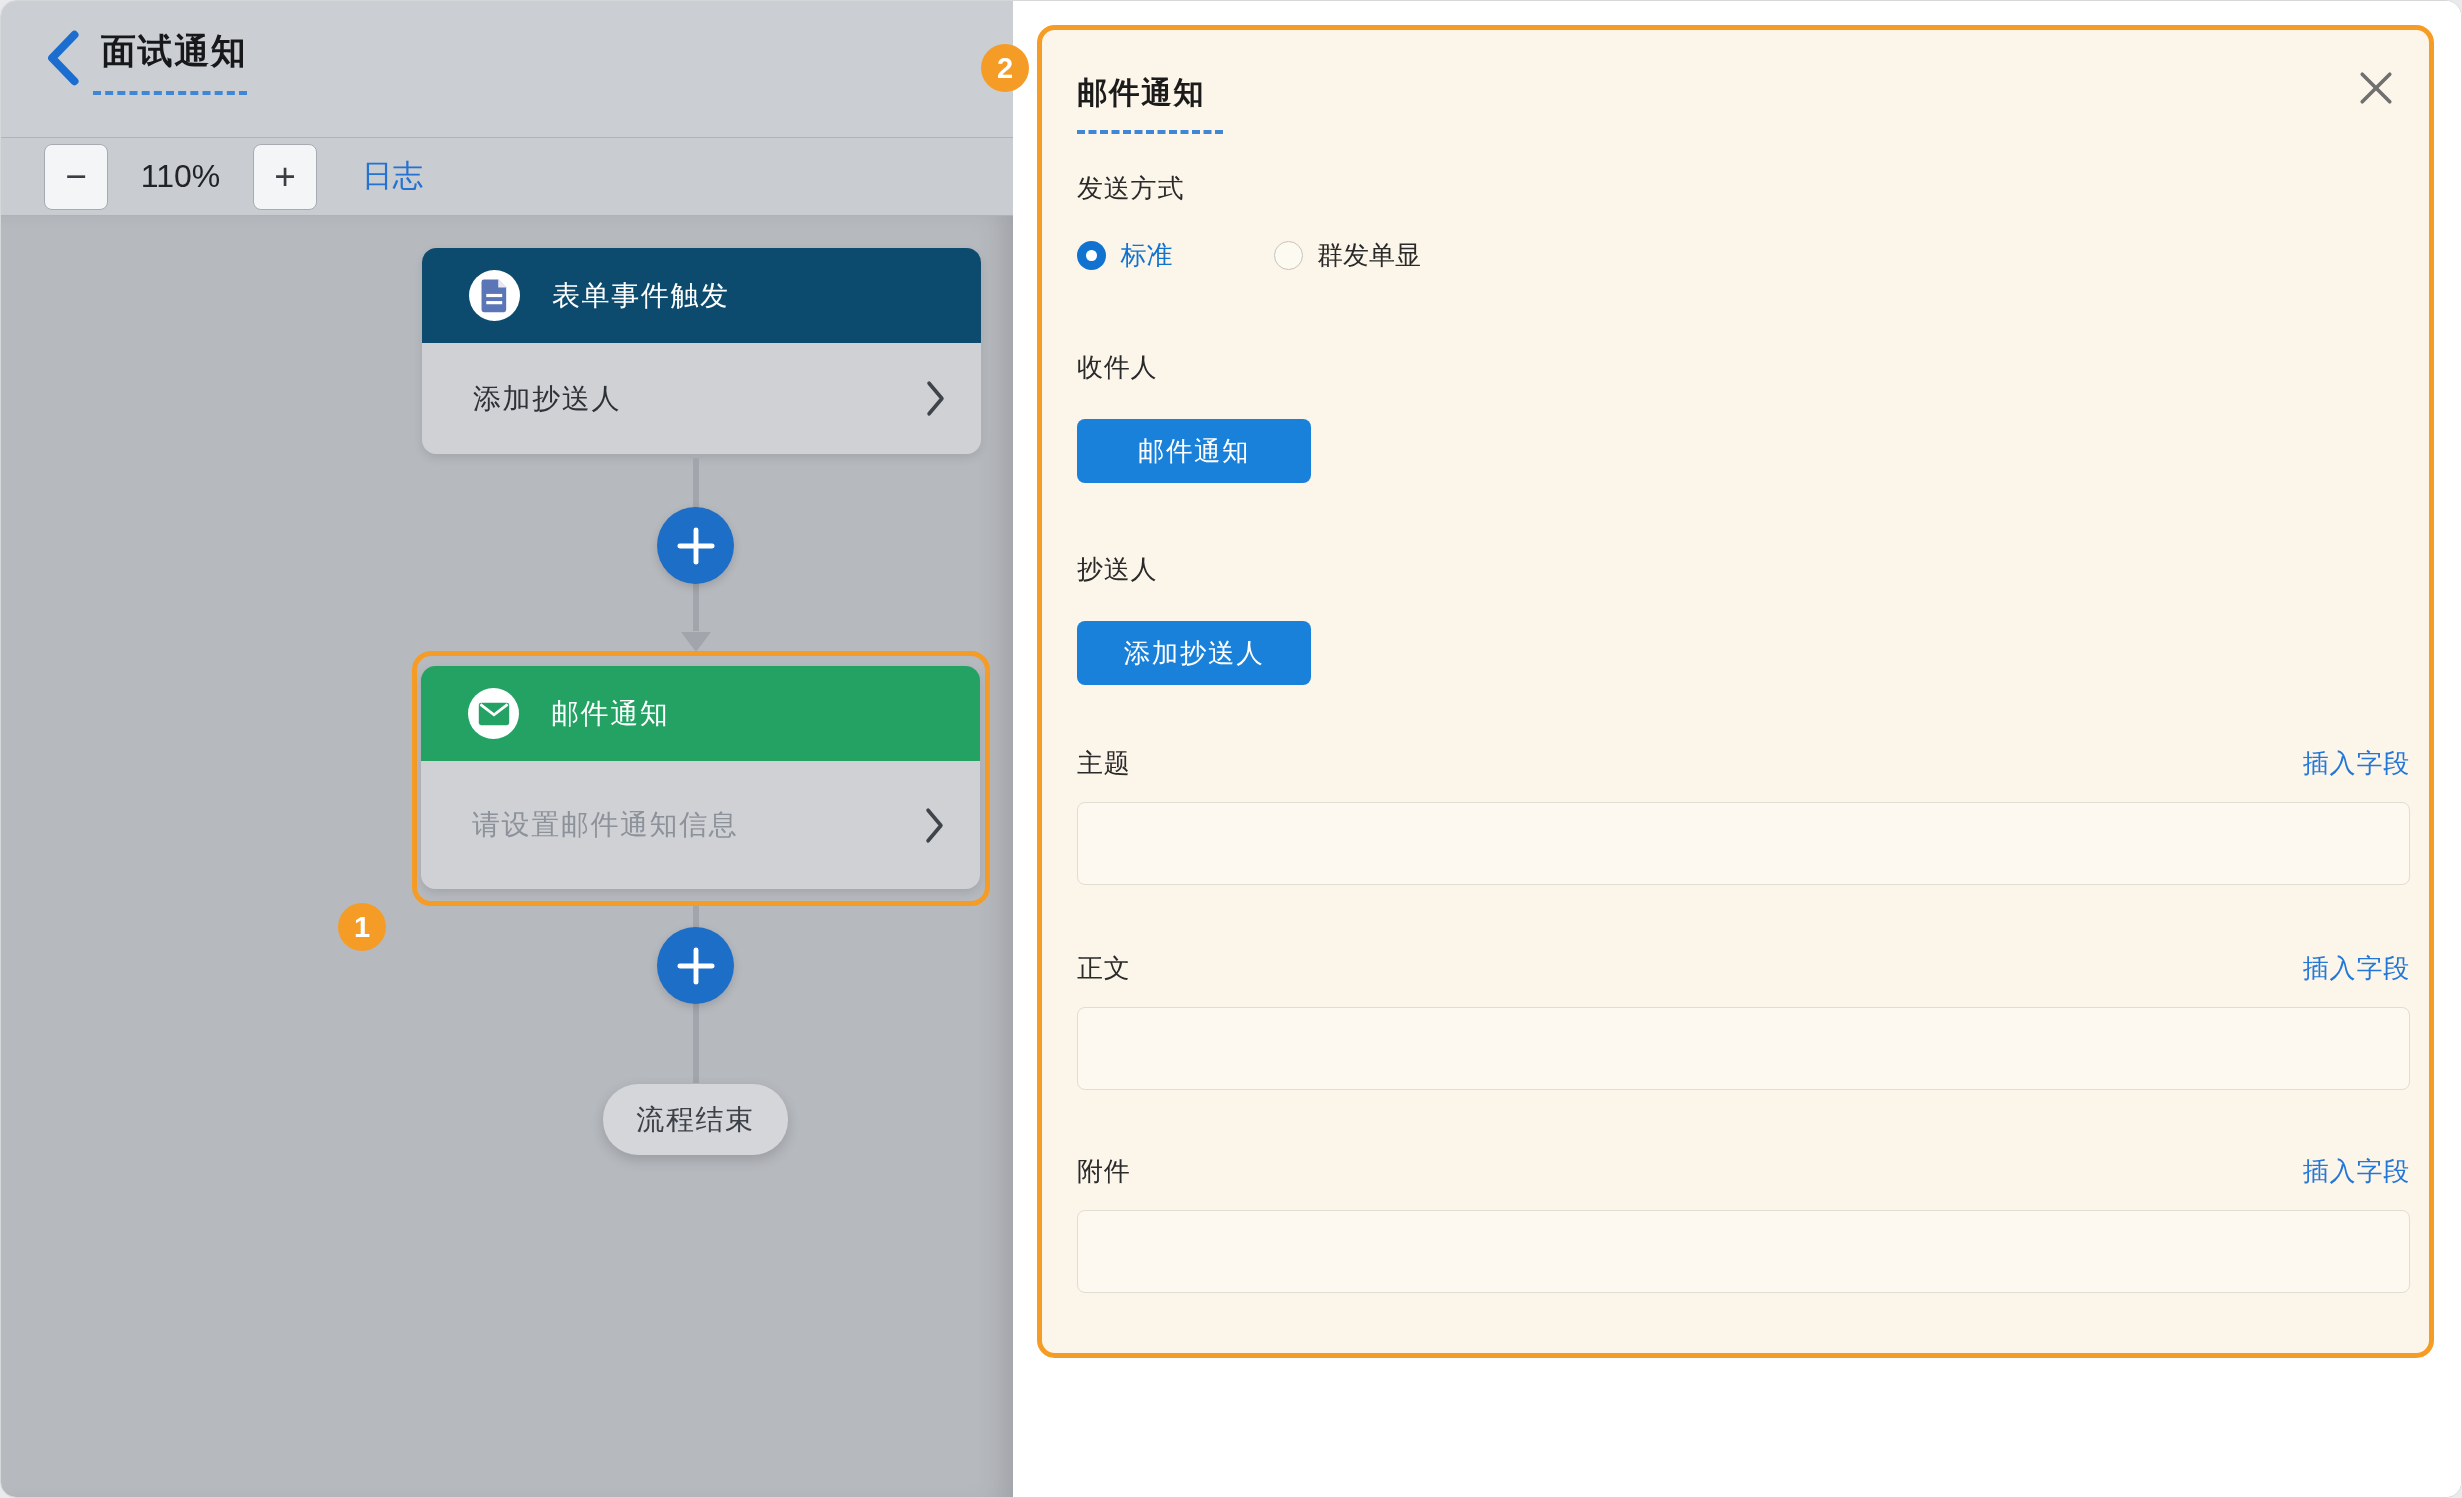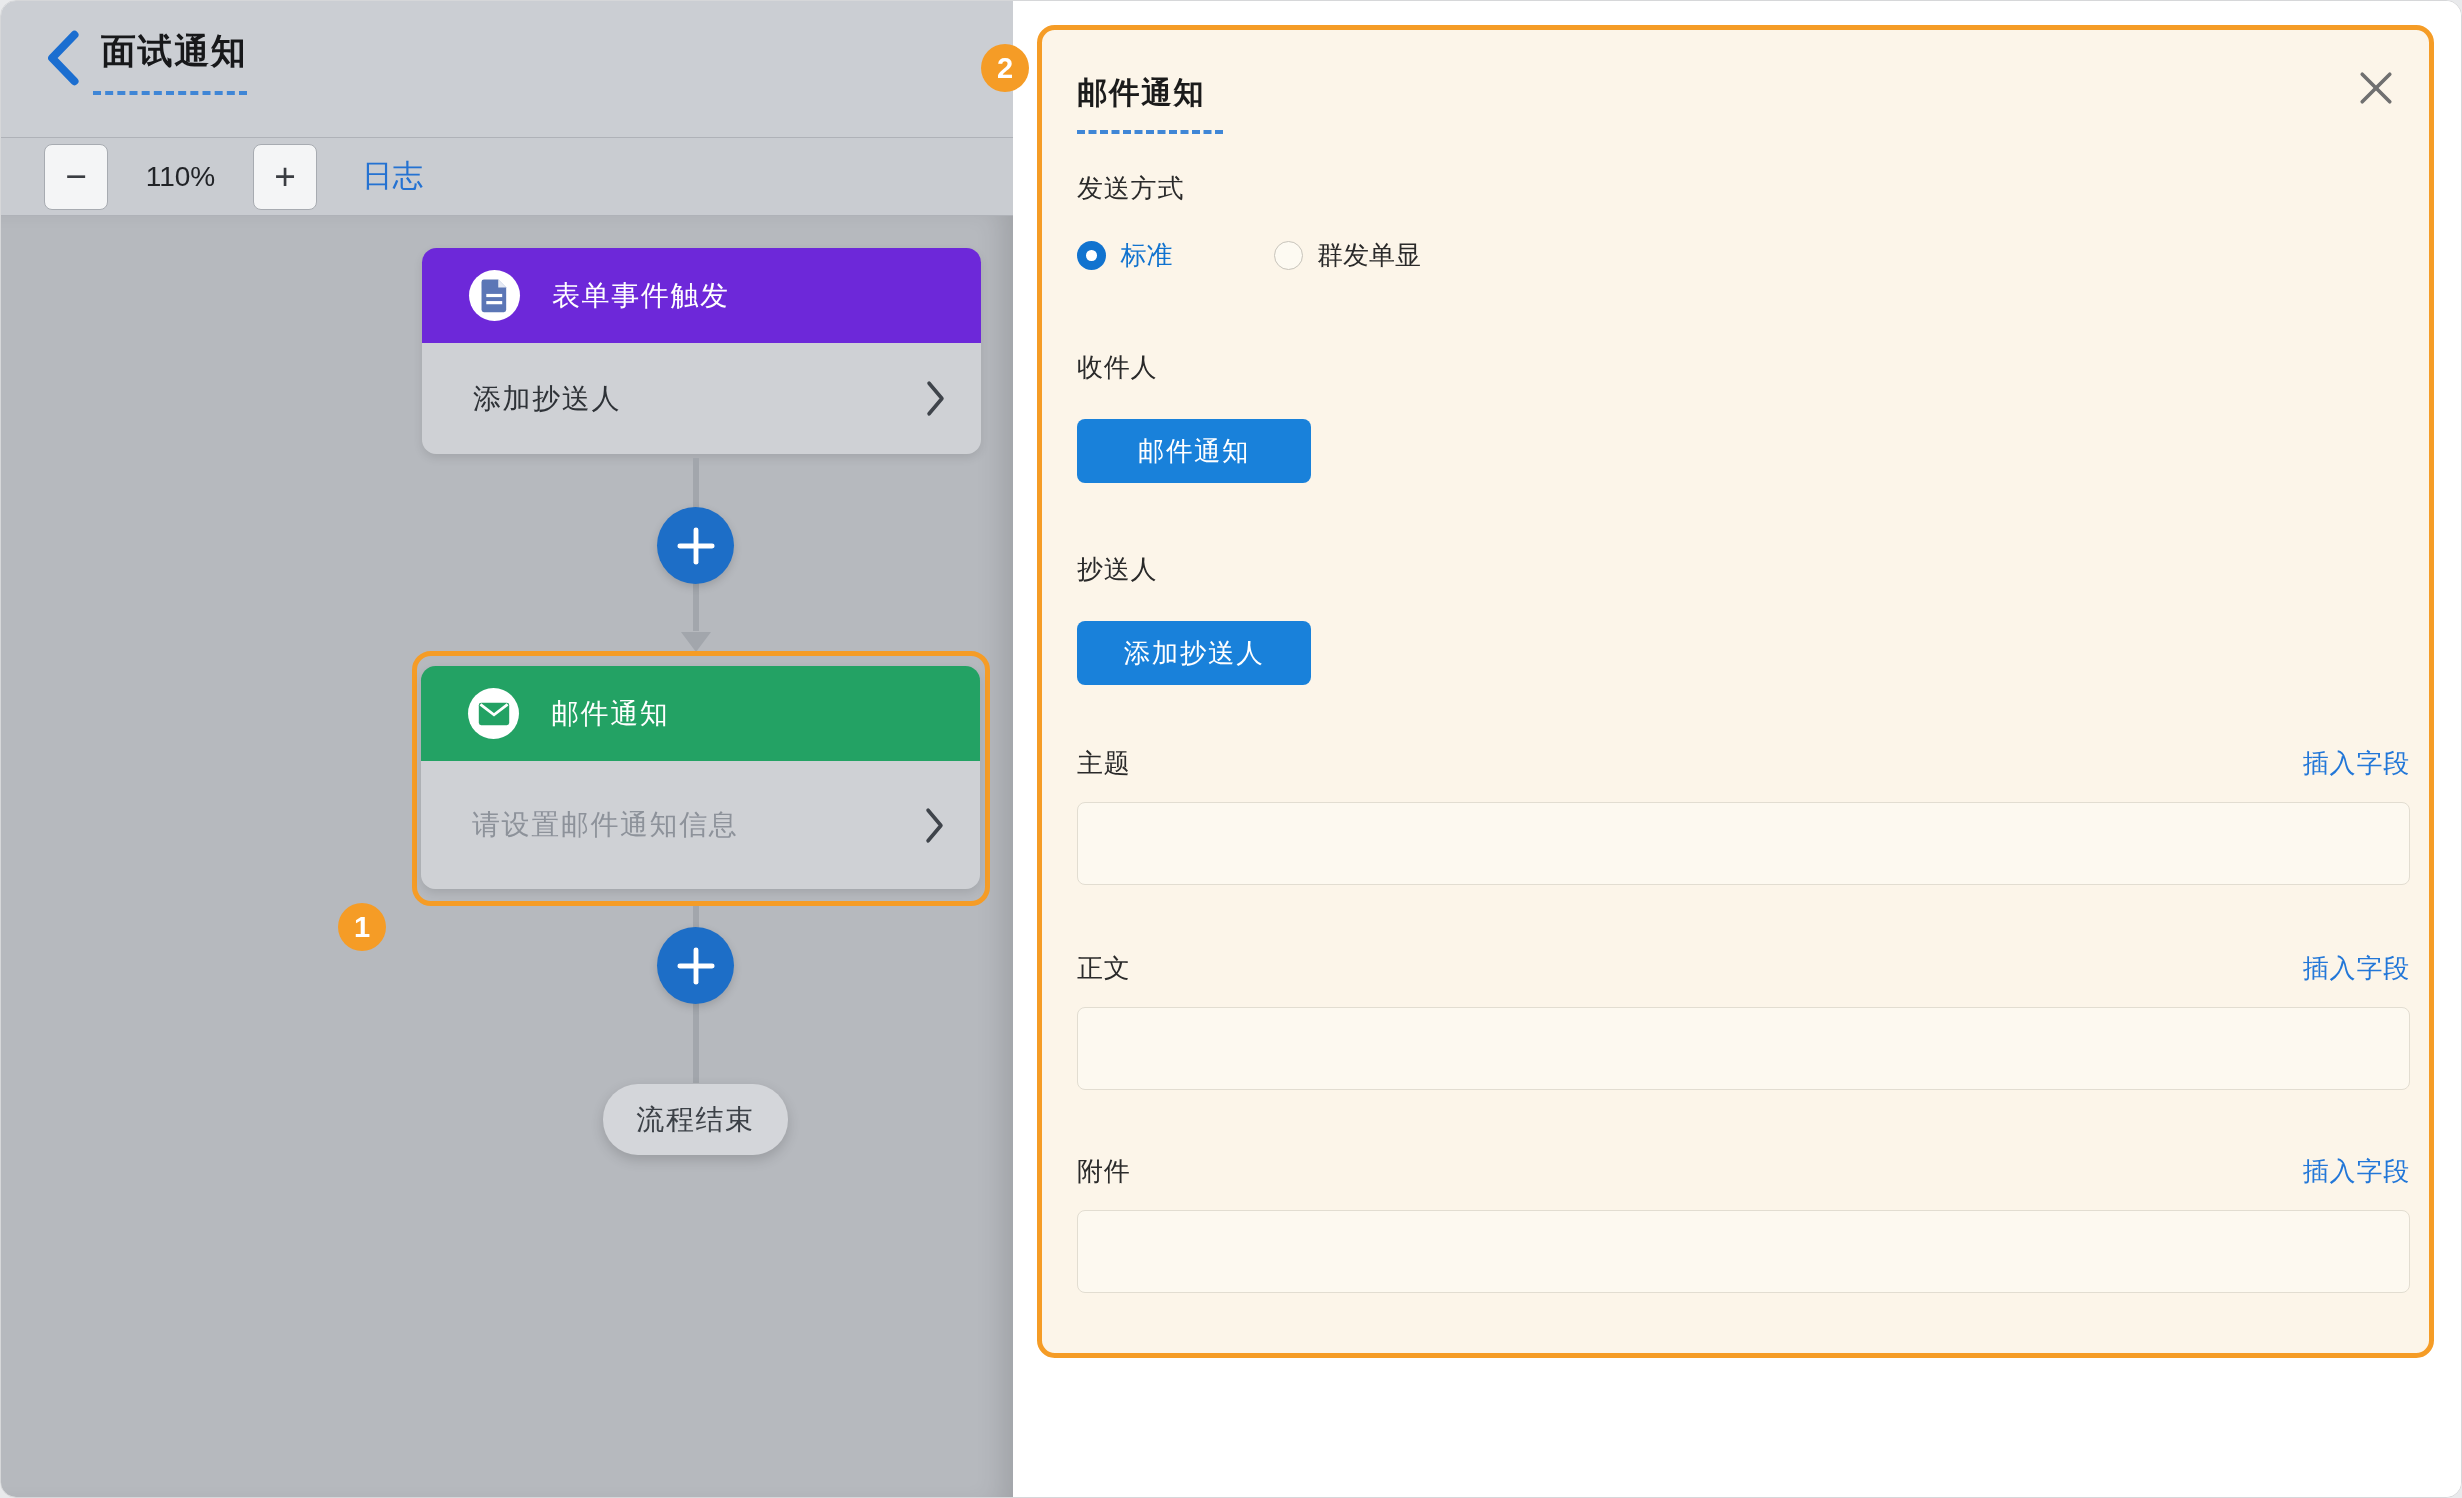--- a/index.html
+++ b/index.html
@@ -32,21 +32,21 @@
     position:relative; height:79px; background:#c9ccd1;
     border-top:1.6px solid #afb2b8; border-bottom:1.6px solid #afb2b8;
     display:flex; align-items:center; padding-left:43px;
   }
   .zoom-btn {
     width:64px; height:66px; background:#f4f5f6; border:1.6px solid #a7abb1;
     border-radius:8px; display:flex; align-items:center; justify-content:center;
     font-size:37px; color:#3a3d42; cursor:pointer; line-height:1;
   }
   .zoom-value {
-    width:145px; text-align:center; font-size:28px; color:#212327;
+    width:145px; text-align:center; font-size:32px; color:#212327;
   }
   .log-link { margin-left:45px; font-size:30.5px; color:#2472d2; cursor:pointer; }
 
   .canvas {
     position:relative; height:1283px; background:#b6b9be;
     box-shadow: inset -22.5px 0 27px -11.2px rgba(0,0,0,.12);
     overflow:hidden;
   }
 
   .flow-node { position:absolute; width:559px; border-radius:14.5px; box-shadow:0 4px 9.6px rgba(0,0,0,.10); }
@@ -59,21 +59,21 @@
   }
   .node-header .node-title { margin-left:32px; font-size:28px; color:#ffffff; letter-spacing:1.6px; }
   .node-body {
     background:#cfd1d5; border-radius:0 0 14.5px 14.5px;
     display:flex; align-items:center; padding:0 35px 0 51px;
   }
   .node-body .body-text { flex:1; font-size:28px; color:#2e3237; letter-spacing:1.6px; }
   .node-body .body-text.placeholder { color:#8d929a; }
 
   .node-trigger { left:421px; top:32px; }
-  .node-trigger .node-header { background:#6d28d9; }
+  .node-trigger .node-header { background:#0c4a6e; }
   .node-trigger .node-body { height:111px; }
 
   .node-outline {
     position:absolute; left:411px; top:435px; width:578px; height:255px;
     border:5.6px solid #f59c26; border-radius:19px;
   }
   .node-email { position:absolute; left:4px; top:10.4px; width:559px; }
   .node-email .node-header { background:#23a264; }
   .node-email .node-body { height:128px; }
 

